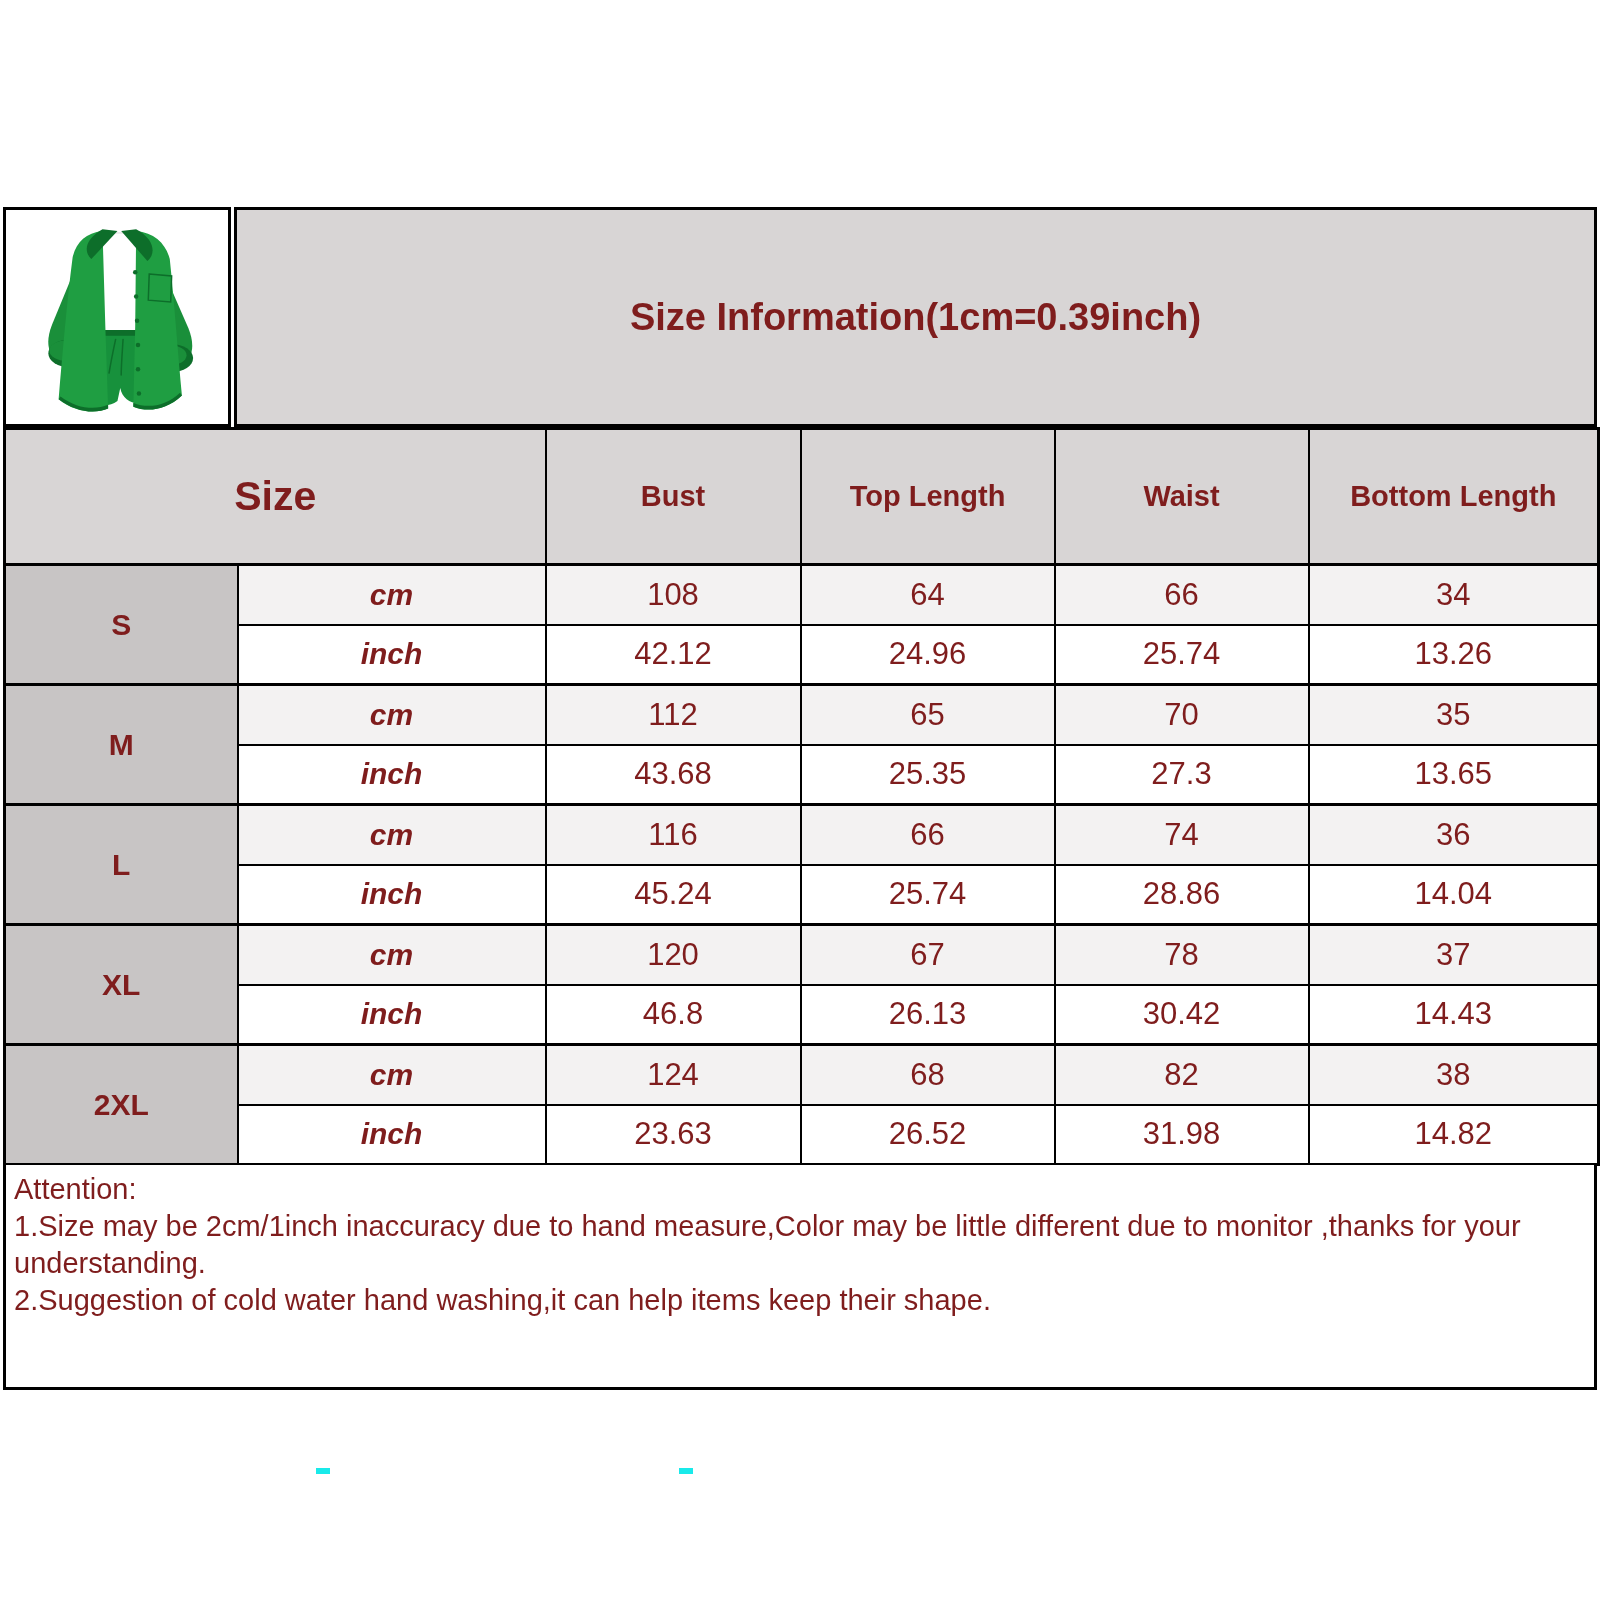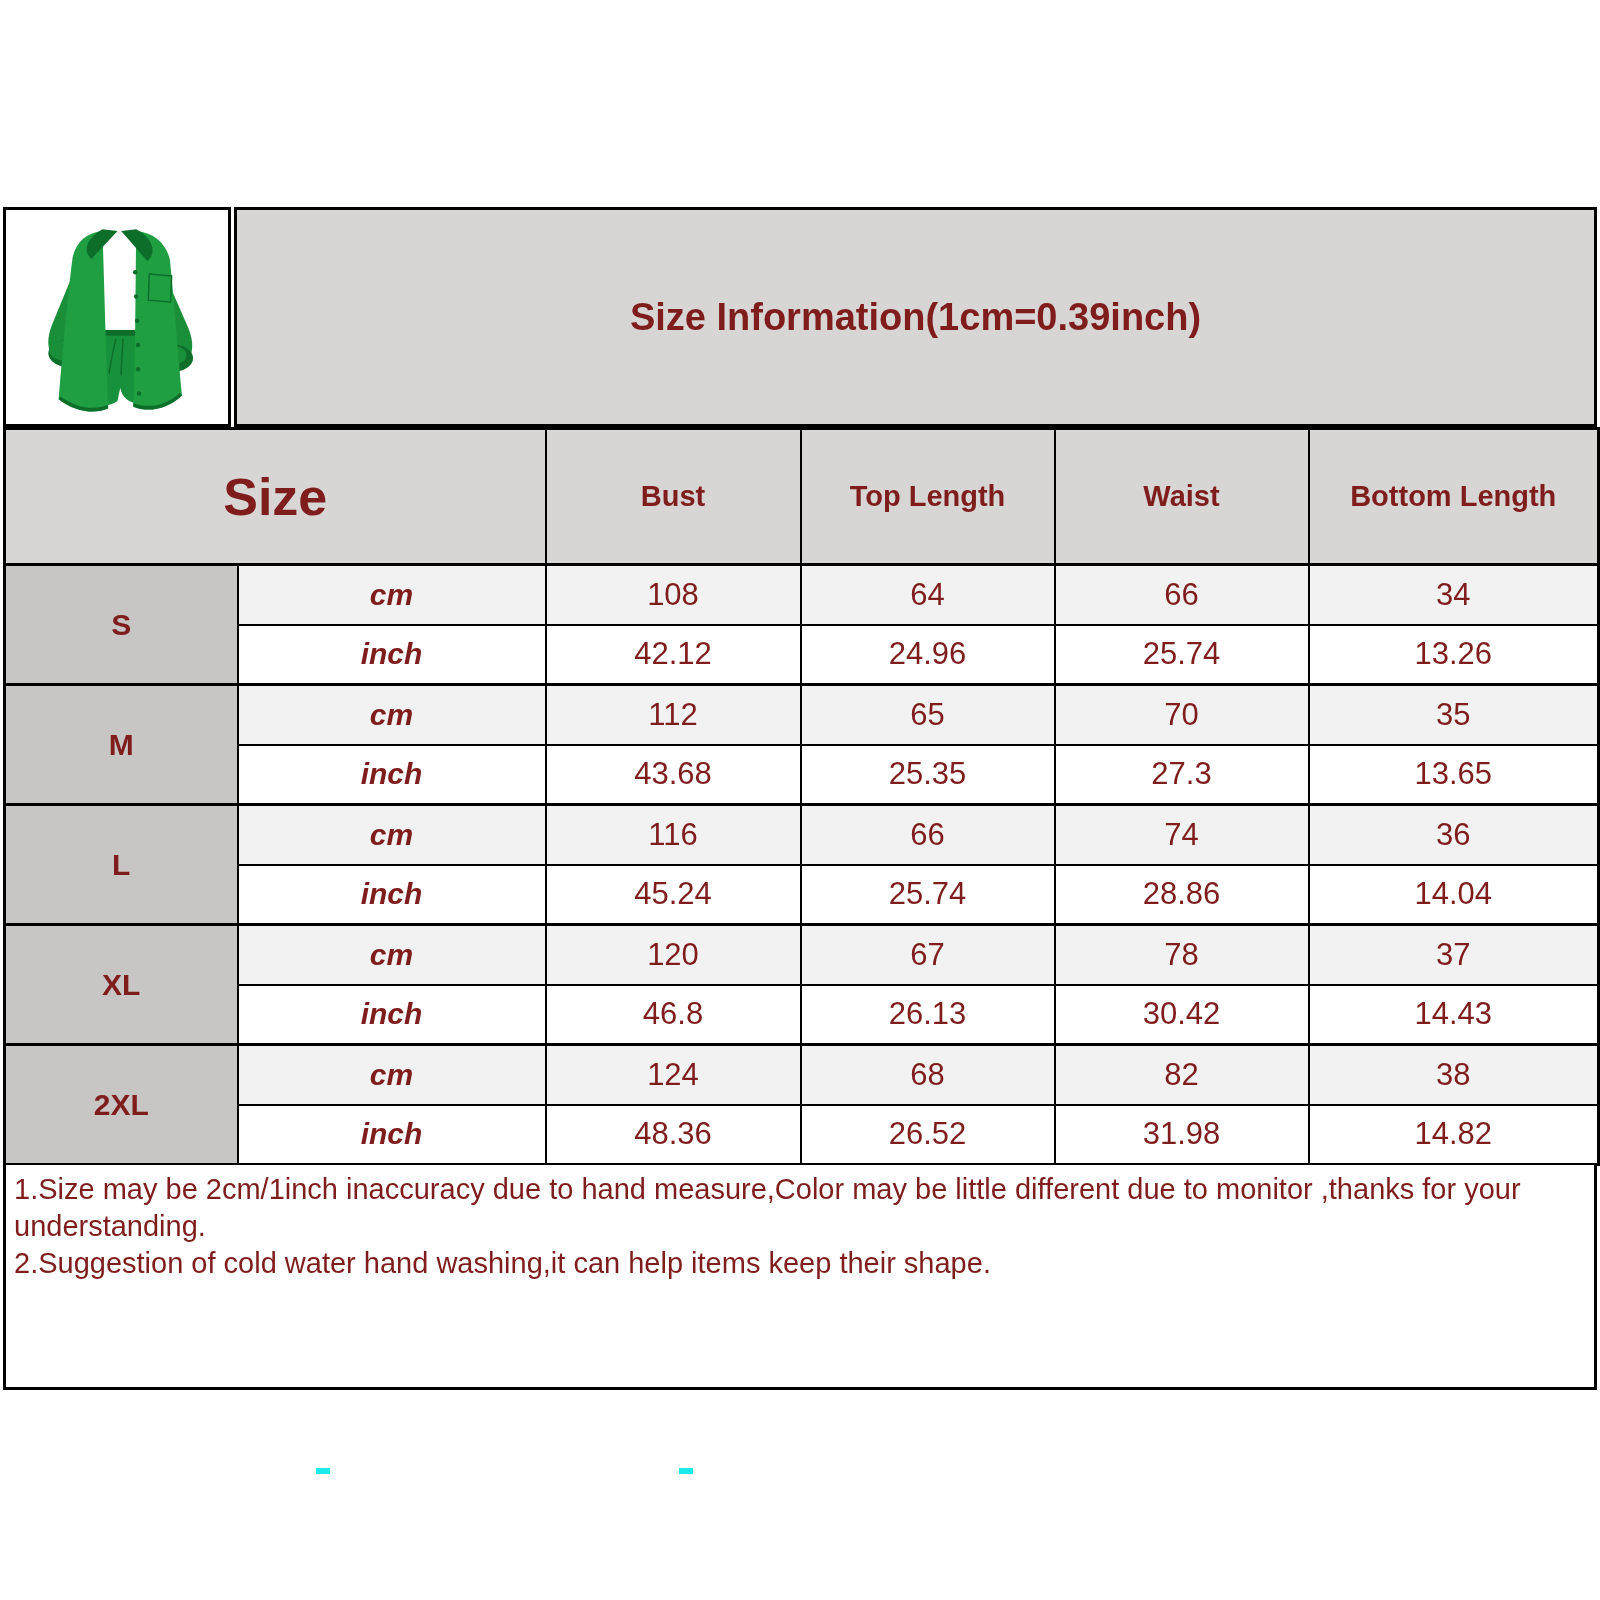--- a/index.html
+++ b/index.html
@@ -35,21 +35,21 @@
     border-collapse:collapse;
     table-layout:fixed;
   }
   table.size-table { border:3px solid #000; }
   table.size-table th, table.size-table td {
     border:2px solid #000;
     text-align:center; vertical-align:middle;
   }
   tr.header-row { height:136px; }
   tr.header-row th { background:var(--header_gray); }
-  th.size-header-cell { font-size:52px; font-weight:bold; }
+  th.size-header-cell { font-size:41px; font-weight:bold; }
   th.col-header { font-size:29px; font-weight:bold; }
   tr.cm-row  { height:60px; }
   tr.inch-row{ height:60px; }
   tr.cm-row td { background:var(--cm_row_gray); border-top:3px solid #000; }
   tr.inch-row td { background:var(--inch_row_white); }
   td.size-label-cell {
     background:var(--size_label_gray) !important;
     font-size:30px; font-weight:bold;
   }
   td.unit-cell { font-size:30px; font-weight:bold;font-style:italic; }
@@ -210,29 +210,30 @@
         <tr class="cm-row">
           <td class="size-label-cell" rowspan="2">2XL</td>
           <td class="unit-cell">cm</td>
           <td class="value-cell">124</td>
           <td class="value-cell">68</td>
           <td class="value-cell">82</td>
           <td class="value-cell">38</td>
         </tr>
         <tr class="inch-row">
           <td class="unit-cell">inch</td>
-          <td class="value-cell">48.36</td>
+          <td class="value-cell">23.63</td>
           <td class="value-cell">26.52</td>
           <td class="value-cell">31.98</td>
           <td class="value-cell">14.82</td>
         </tr>
       </tbody>
   </table>
 
   <div class="attention-box">
+    <div class="att-line">Attention:</div>
     <div class="att-line">1.Size may be 2cm/1inch inaccuracy due to hand measure,Color may be little different due to monitor ,thanks for your understanding.</div>
     <div class="att-line">2.Suggestion of cold water hand washing,it can help items keep their shape.</div>
   </div>
 
   <div class="cyan-mark m1"></div>
   <div class="cyan-mark m2"></div>
 
 </div>
 
 </body></html>

